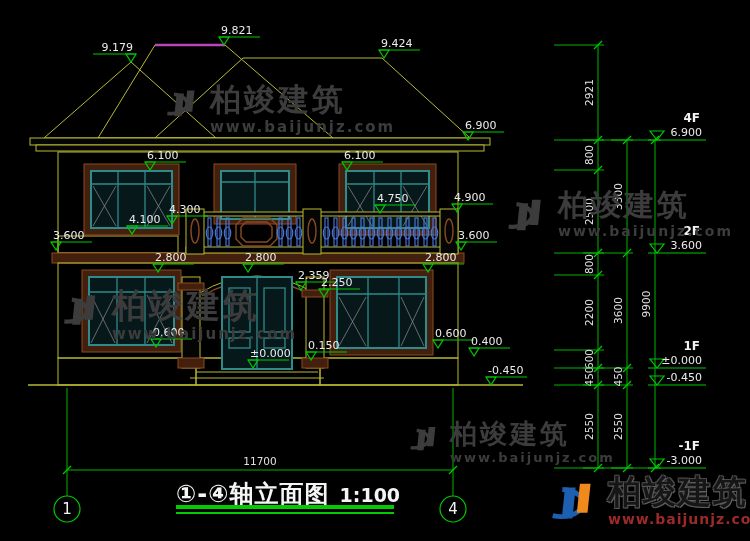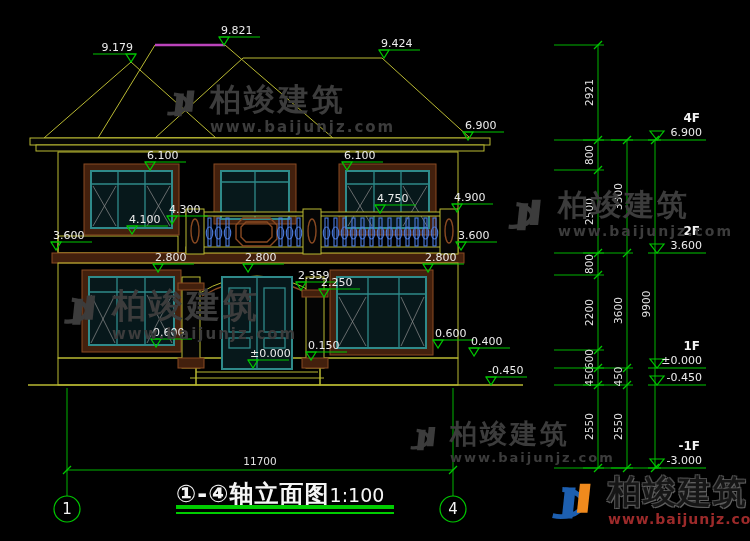--- a/index.html
+++ b/index.html
@@ -23,21 +23,21 @@
   .flr{fill:#f2f2f2;font-size:12px;font-weight:bold;}
   .bub{fill:#f2f2f2;font-size:15px;}
   
   .wm{position:absolute;display:flex;align-items:flex-start;gap:6px;color:#3c3c3c;pointer-events:none;}
   .wm .wm-brand{font-weight:bold;letter-spacing:3px;line-height:1;}
   .wm .wm-url{font-weight:bold;letter-spacing:2px;margin-top:3px;}
   .wm svg{display:block;}
   
   #title-bar{position:absolute;left:176px;top:478px;color:#f5f5f5;white-space:nowrap;}
   #title-bar .t-main{font-size:24px;font-weight:bold;letter-spacing:1px;}
-  #title-bar .t-scale{font-size:19px;font-weight:normal;}
+  #title-bar .t-scale{font-size:19px;font-weight:bold;margin-left:10px;}
   #title-ul1{position:absolute;left:176px;top:505px;width:218px;height:4px;background:#00cc00;}
   #title-ul2{position:absolute;left:176px;top:512px;width:218px;height:2px;background:#00cc00;}
   
   #logo{position:absolute;left:544px;top:474px;display:flex;align-items:flex-start;gap:6px;}
   #logo .lg-brand{font-size:33px;font-weight:bold;letter-spacing:2px;line-height:1.1;color:#161616;
      text-shadow:1px 1px 0 #5f5f5f,-1px -1px 0 #4a4a4a,1px -1px 0 #4a4a4a,-1px 1px 0 #555;}
   #logo .lg-url{font-size:14px;font-weight:bold;letter-spacing:1px;color:#9c2a2a;margin-top:1px;}
 </style>
 </head>
 <body>

